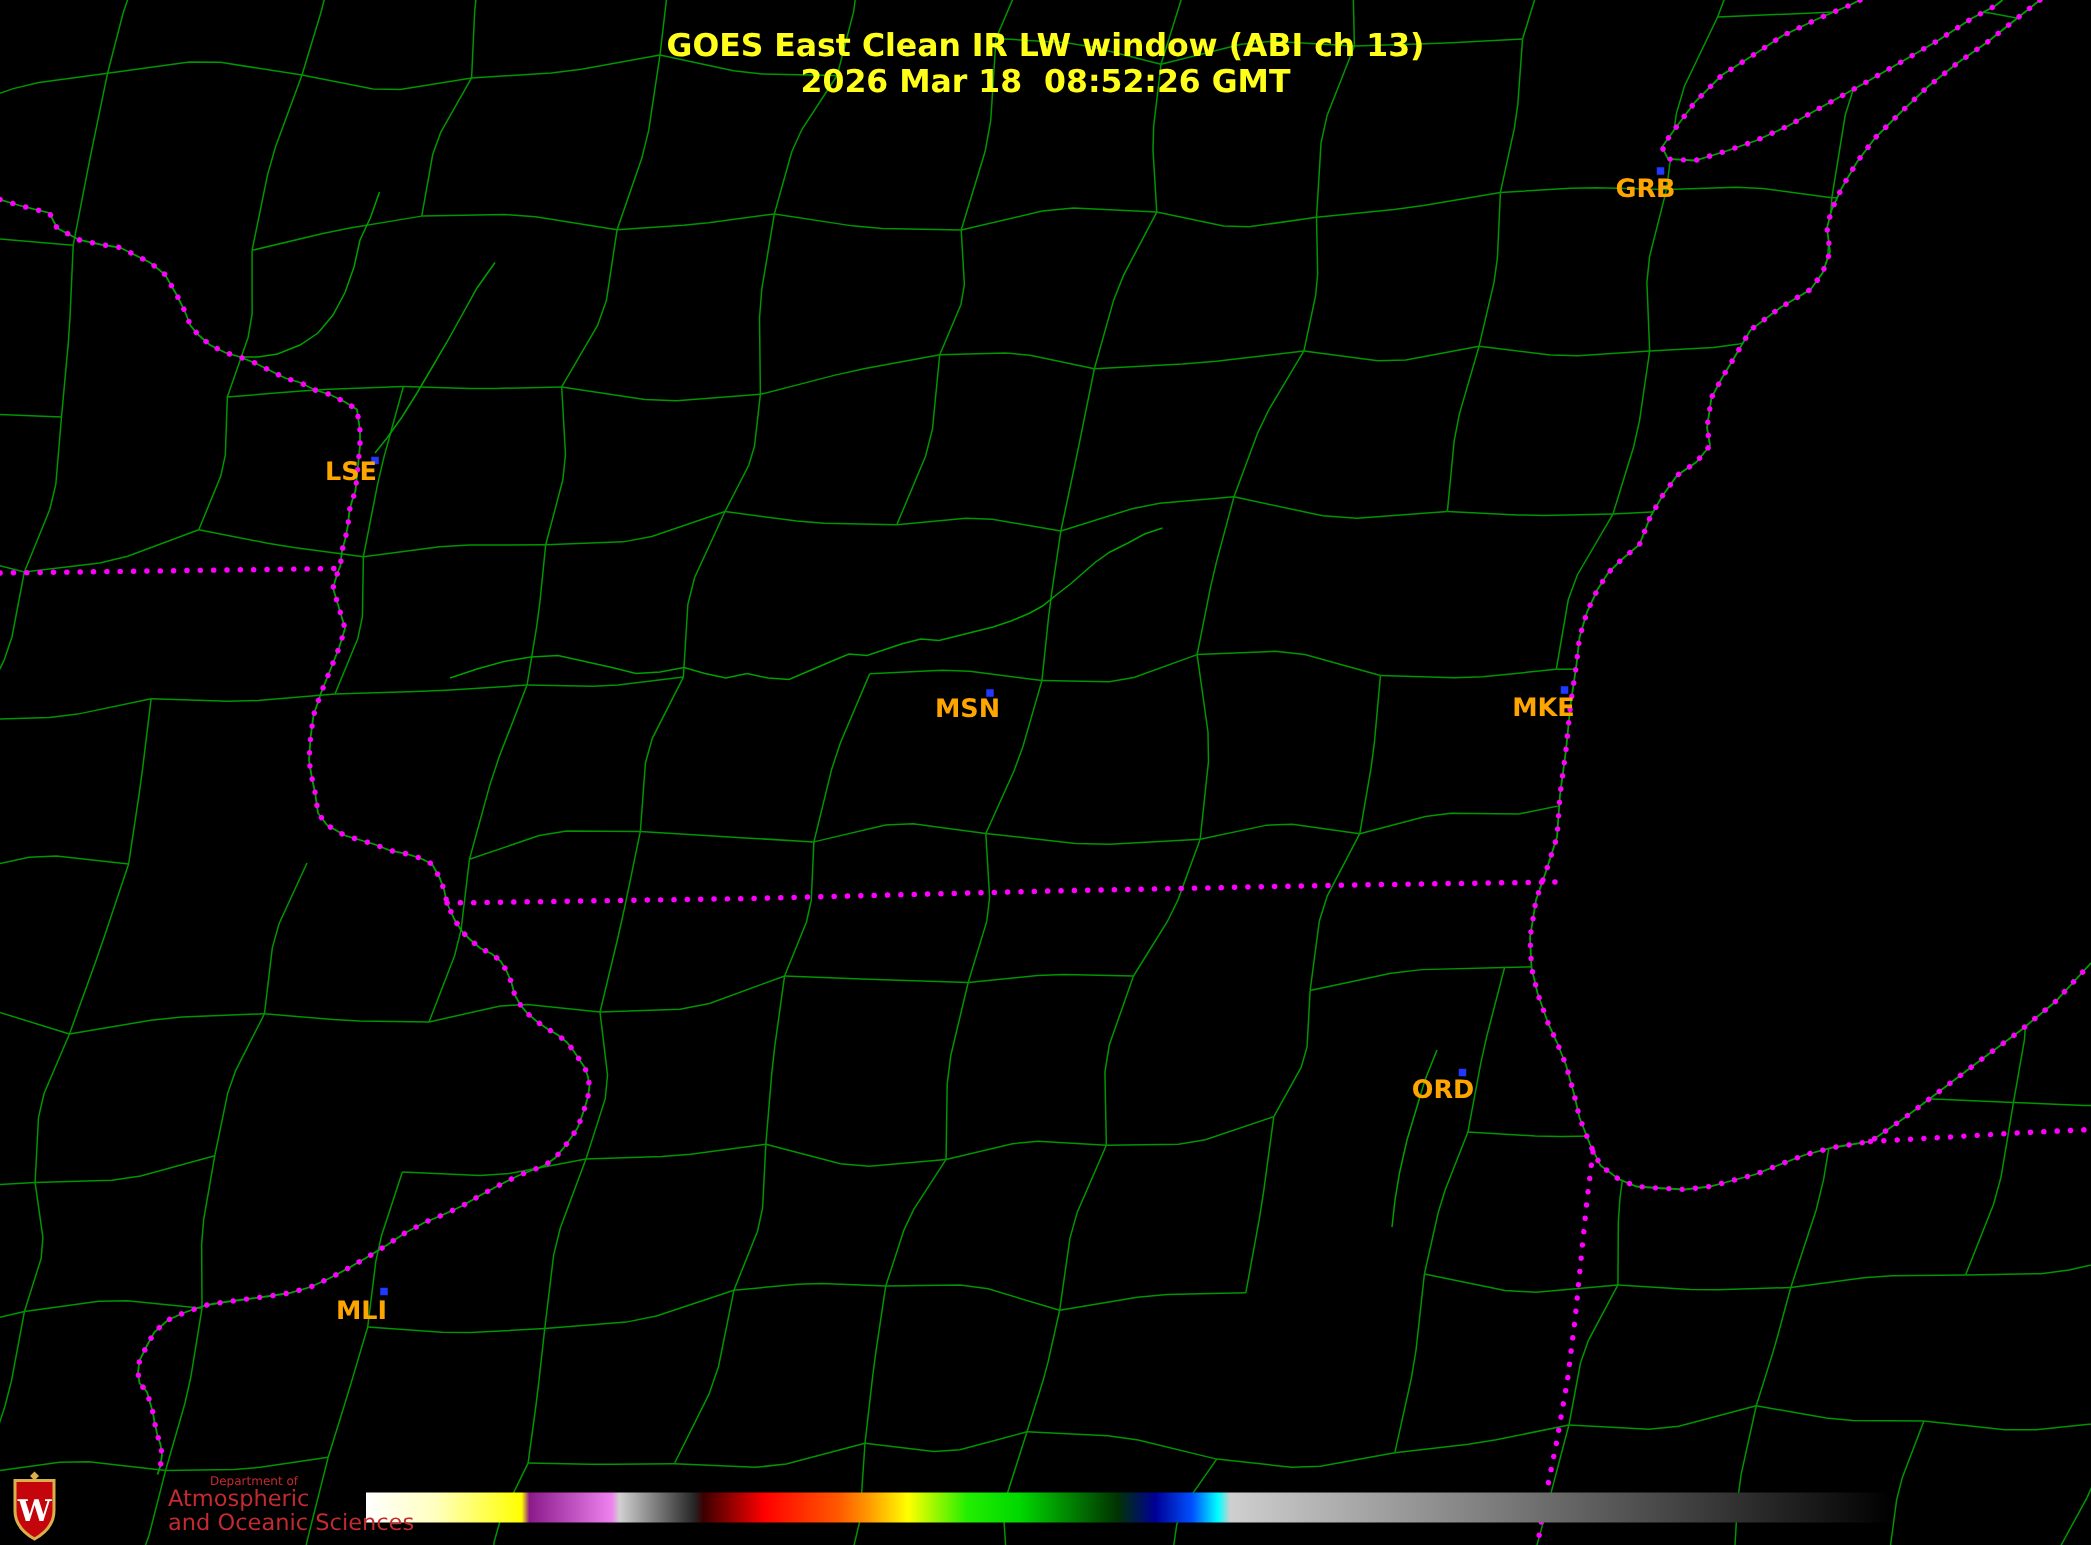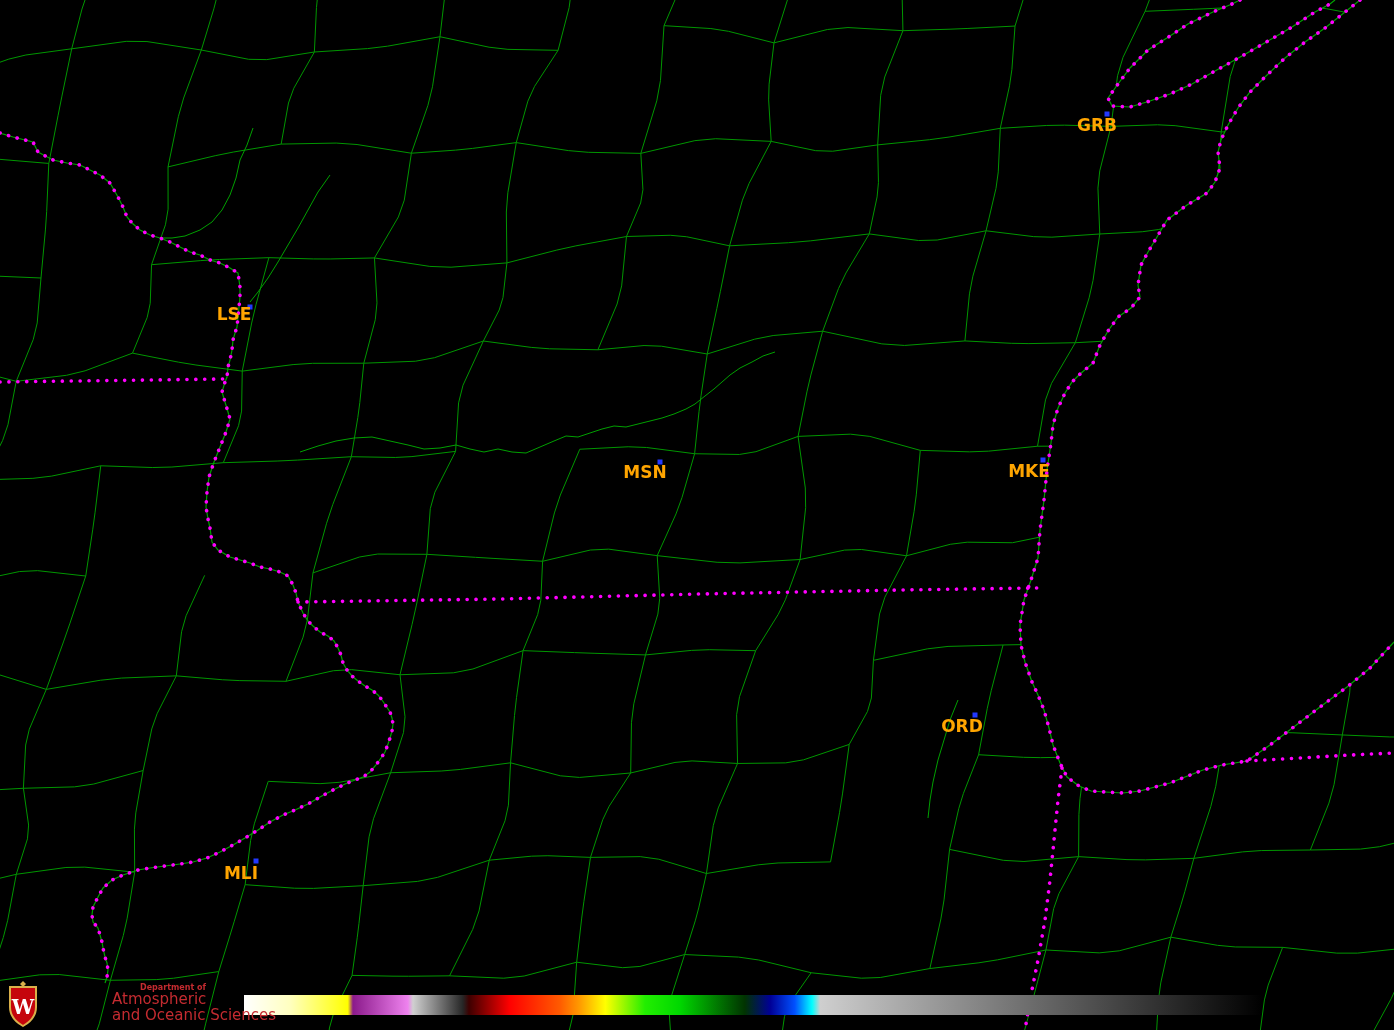--- a/index.html
+++ b/index.html
@@ -5,21 +5,21 @@
   html,body{margin:0;padding:0;background:#000;}
   #screen{position:relative;width:1394px;height:1030px;background:#000;overflow:hidden;
           font-family:"DejaVu Sans","Liberation Sans",sans-serif;}
   #map-svg{position:absolute;left:0;top:0;}
   #title-block{position:absolute;left:0;top:18px;width:100%;text-align:center;z-index:5;}
   .title-line{font-weight:bold;font-size:21px;line-height:24px;white-space:pre;letter-spacing:0px;}
   #colorbar{position:absolute;z-index:4;}
   #logo-block{position:absolute;left:6px;top:980px;z-index:6;display:flex;align-items:flex-start;}
   #crest{flex:0 0 auto;}
   #logo-text{margin-left:72px;margin-top:4px;line-height:1.05;}
-  .logo-small{font-size:8px;font-weight:bold;padding-left:28px;}
+  .logo-small{font-size:8px;font-weight:normal;padding-left:28px;}
   .logo-big{font-size:15px;}
 </style>
 </head>
 <body>
 
 <div id="screen">
 
   <svg id="map-svg" width="1394" height="1030" viewBox="0 0 1394 1030">
     <g id="county-layer">
         <polyline points="-17.698736735153943,-41.22139338590205 32.87731997471524,-44.12825112088814 52.15889107909274,-44.51777241348519 102.81108266720548,-43.655901464633644" fill="none" stroke="#009600" stroke-width="1"></polyline>
@@ -382,20 +382,24 @@
           <rect x="972.5" y="712.5" width="5" height="5" fill="#2238ff"></rect>
           <text x="962" y="732" text-anchor="middle" fill="#ffa500" font-size="17" font-weight="bold" font-family="DejaVu Sans, Liberation Sans, sans-serif">ORD</text>
         </g>
         <g>
           <rect x="253.5" y="858.5" width="5" height="5" fill="#2238ff"></rect>
           <text x="241" y="879" text-anchor="middle" fill="#ffa500" font-size="17" font-weight="bold" font-family="DejaVu Sans, Liberation Sans, sans-serif">MLI</text>
         </g>
       </g>
   </svg>
 
+  <div id="title-block" style="color: rgb(255, 255, 25);">
+    <div class="title-line">GOES East Clean IR LW window (ABI ch 13)</div>
+    <div class="title-line">2026 Mar 18  08:52:26 GMT</div>
+  </div>
 
   <div id="colorbar" style="left: 244px; top: 995px; width: 1018px; height: 20px; background: linear-gradient(to right, rgb(255, 255, 255) 0%, rgb(255, 255, 192) 4.5%, rgb(255, 255, 0) 10.2%, rgb(139, 26, 139) 10.7%, rgb(238, 130, 238) 16.1%, rgb(208, 208, 208) 16.6%, rgb(38, 38, 38) 21.5%, rgb(61, 0, 0) 22.1%, rgb(255, 0, 0) 26.1%, rgb(255, 90, 0) 31%, rgb(255, 156, 0) 33%, rgb(255, 255, 0) 35.5%, rgb(34, 238, 0) 39.4%, rgb(0, 216, 0) 42.8%, rgb(1, 51, 1) 49.2%, rgb(0, 0, 150) 51.7%, rgb(0, 80, 255) 54.1%, rgb(0, 255, 255) 55.8%, rgb(207, 207, 207) 56.6%, rgb(0, 0, 0) 100%);"></div>
 
   <div id="logo-block">
     <svg id="crest" width="34" height="50" viewBox="0 0 34 50">
       <path d="M17 1 L20 4 L17 7 L14 4 Z" id="crest-orn" fill="#d9b04a"></path>
       <path d="M4 7 h26 v20 c0 11 -8.5 16.5 -13 19 c-4.5 -2.5 -13 -8 -13 -19 Z" id="crest-shield" fill="#c5050c" stroke="#d9b04a" stroke-width="2"></path>
       <text id="crest-w" x="17" y="34" text-anchor="middle" font-family="DejaVu Serif, Liberation Serif, serif" font-size="20" font-weight="bold" fill="#ffffff">W</text>
     </svg>
     <div id="logo-text" style="color: rgb(196, 43, 48);">

